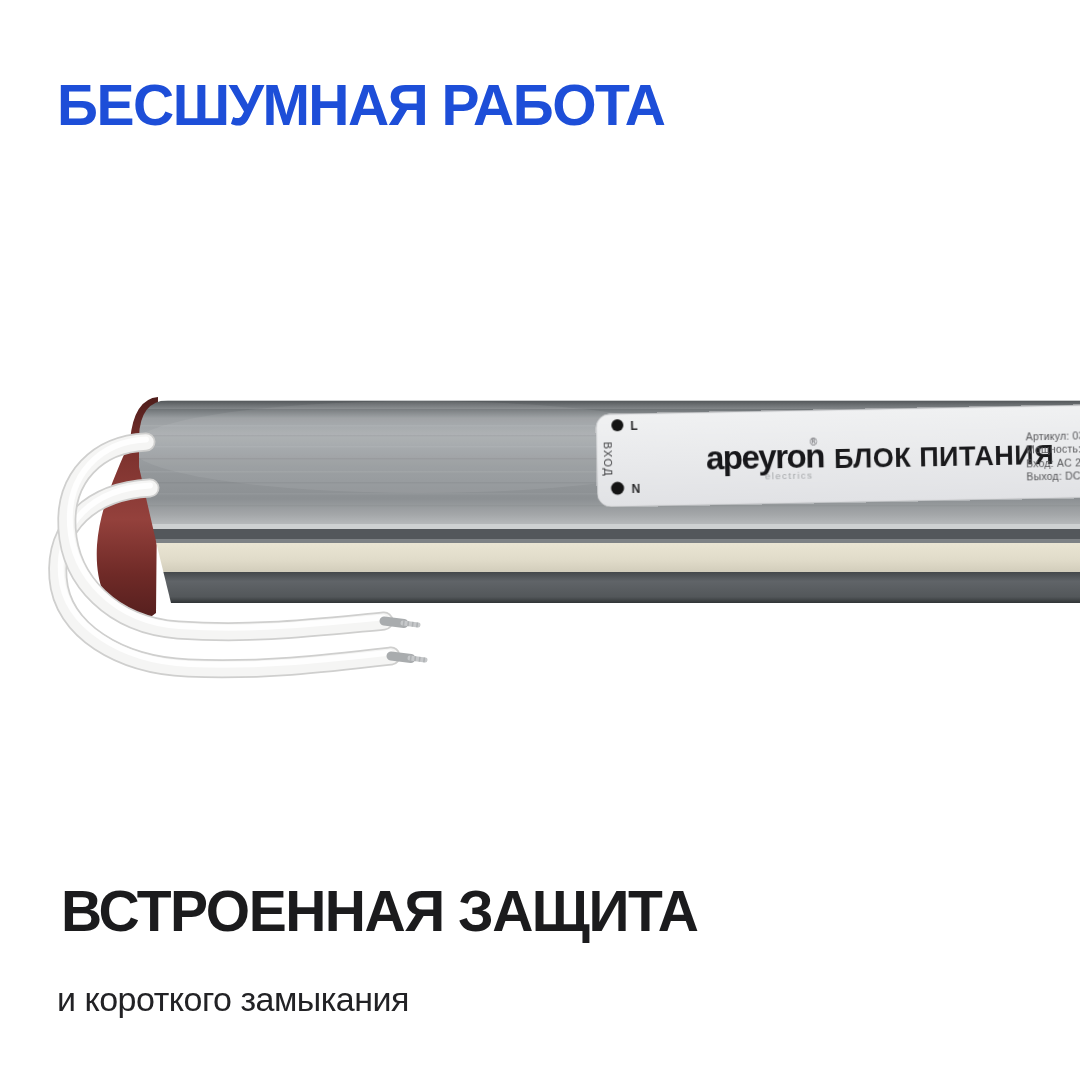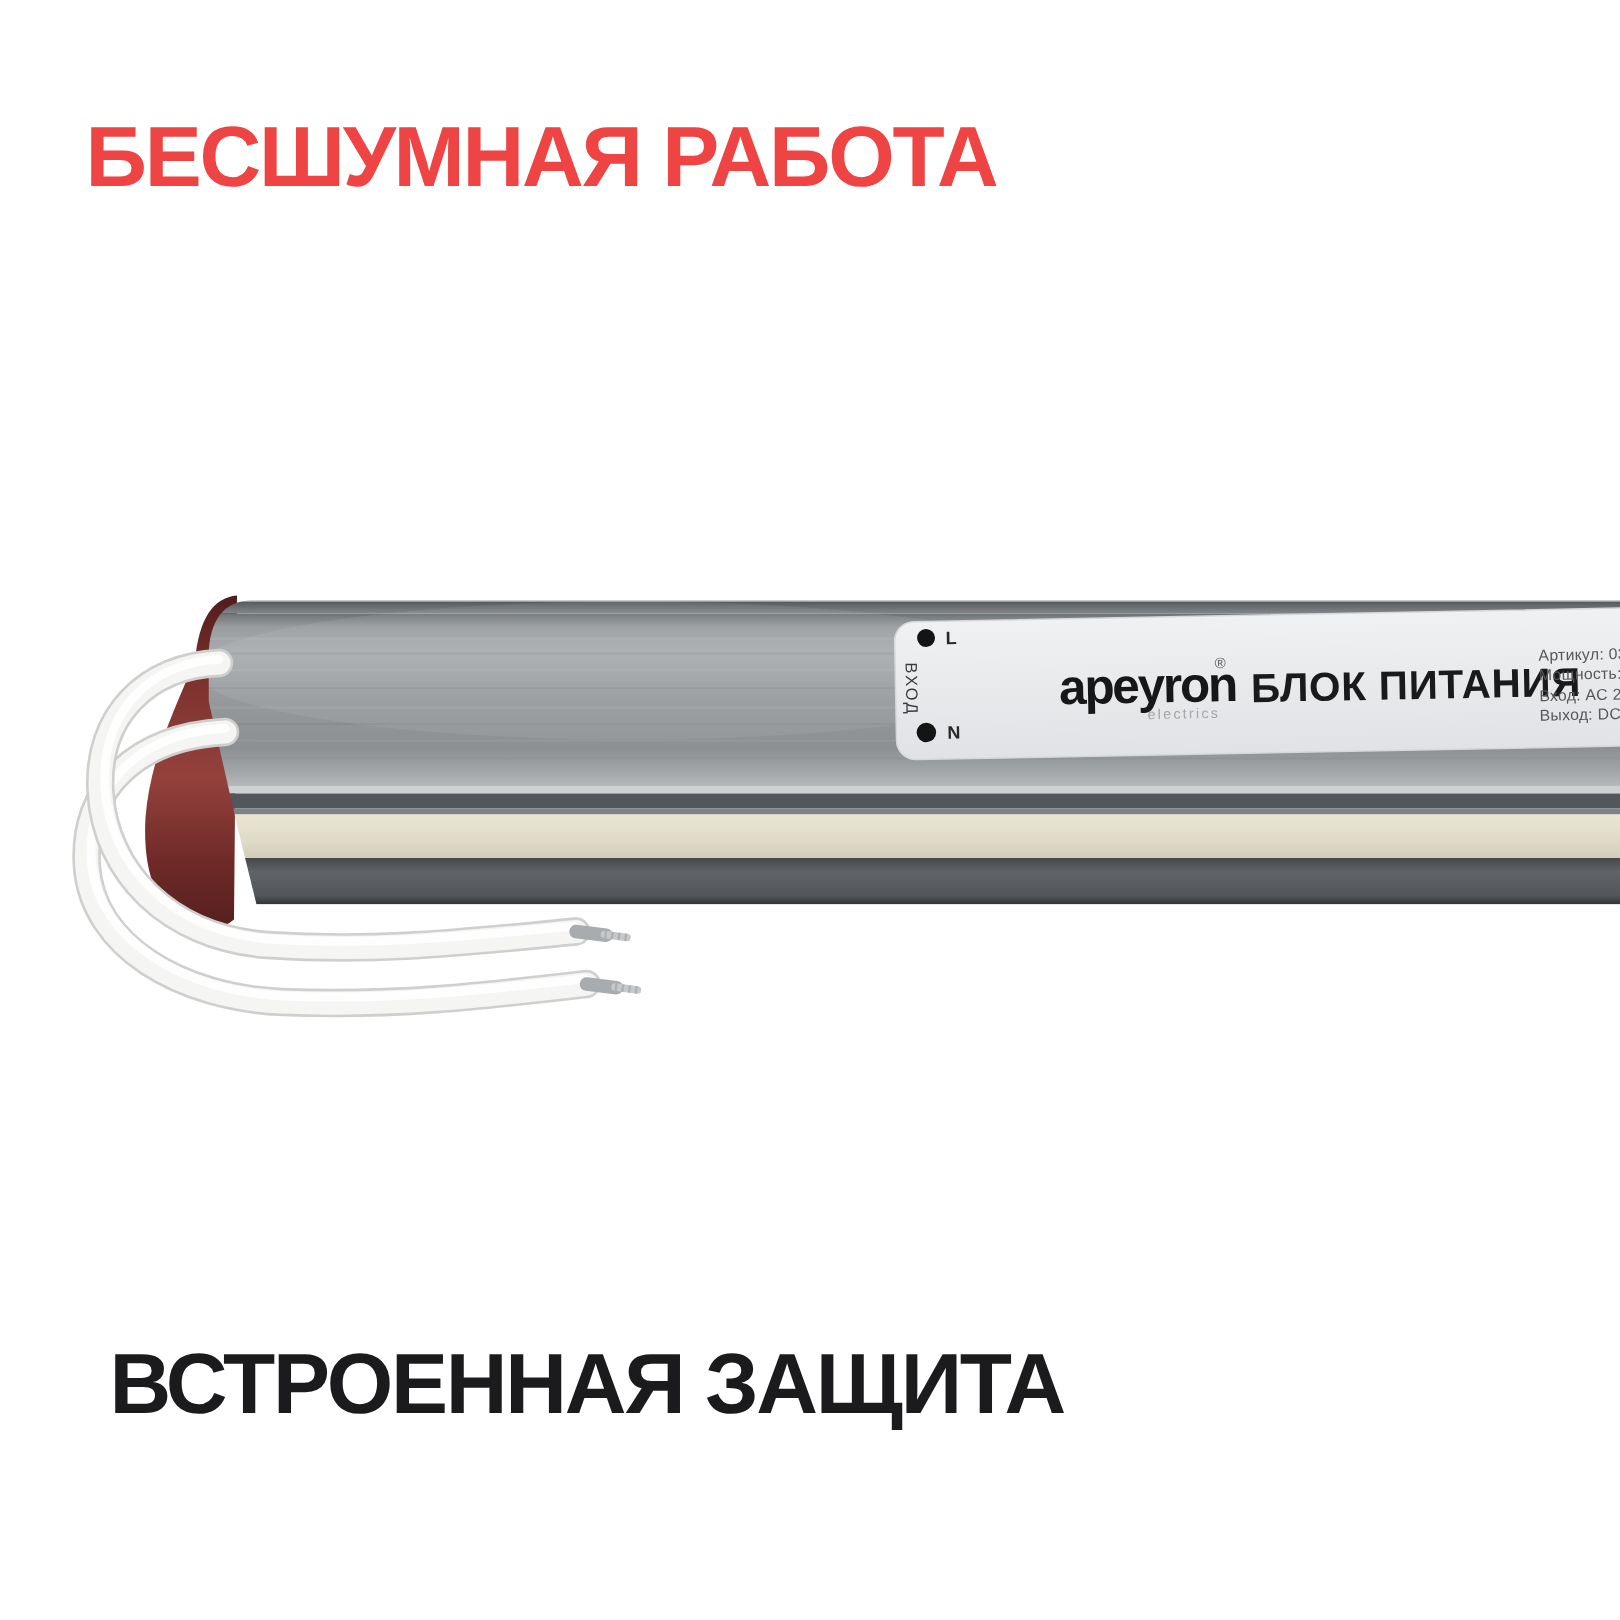--- a/index.html
+++ b/index.html
@@ -6,24 +6,24 @@
   body{
     width:1080px;height:1080px;
     background:#ffffff;
     font-family:"Liberation Sans","DejaVu Sans",sans-serif;
     position:relative;overflow:hidden;
     color:#1b1b1d;
   }
   .top-heading{
     position:absolute;left:57px;top:72px;margin:0;
     font-size:57px;font-weight:700;letter-spacing:-1.5px;
-    color:#ef4444;white-space:nowrap;
+    color:#1d4ed8;white-space:nowrap;
   }
   .bottom-heading{
-    position:absolute;left:57px;top:874px;margin:16px;
+    position:absolute;left:57px;top:874px;margin:4px;
     font-size:57px;font-weight:700;letter-spacing:-1.5px;
     color:#1b1b1d;white-space:nowrap;
   }
   .bottom-subtitle{
     position:absolute;left:57px;top:938px;margin:0;
     font-size:34px;font-weight:400;letter-spacing:-0.5px;
     line-height:41px;color:#222225;white-space:nowrap;
   }
   .product{position:absolute;left:0;top:385px;width:1080px;height:300px;}
   svg{display:block;}
@@ -142,13 +142,13 @@
         <text class="t-spec" x="1026" y="72">Мощность:</text>
         <text class="t-spec" x="1026" y="86">Вход: AC 20</text>
         <text class="t-spec" x="1026" y="99">Выход: DC</text>
       </g>
     </g>
   </svg>
 </div>
 
 <h2 class="bottom-heading">ВСТРОЕННАЯ ЗАЩИТА</h2>
 
-<p class="bottom-subtitle"><br></p>
+<p class="bottom-subtitle"><br><span>и короткого замыкания</span></p>
 
 </body></html>

